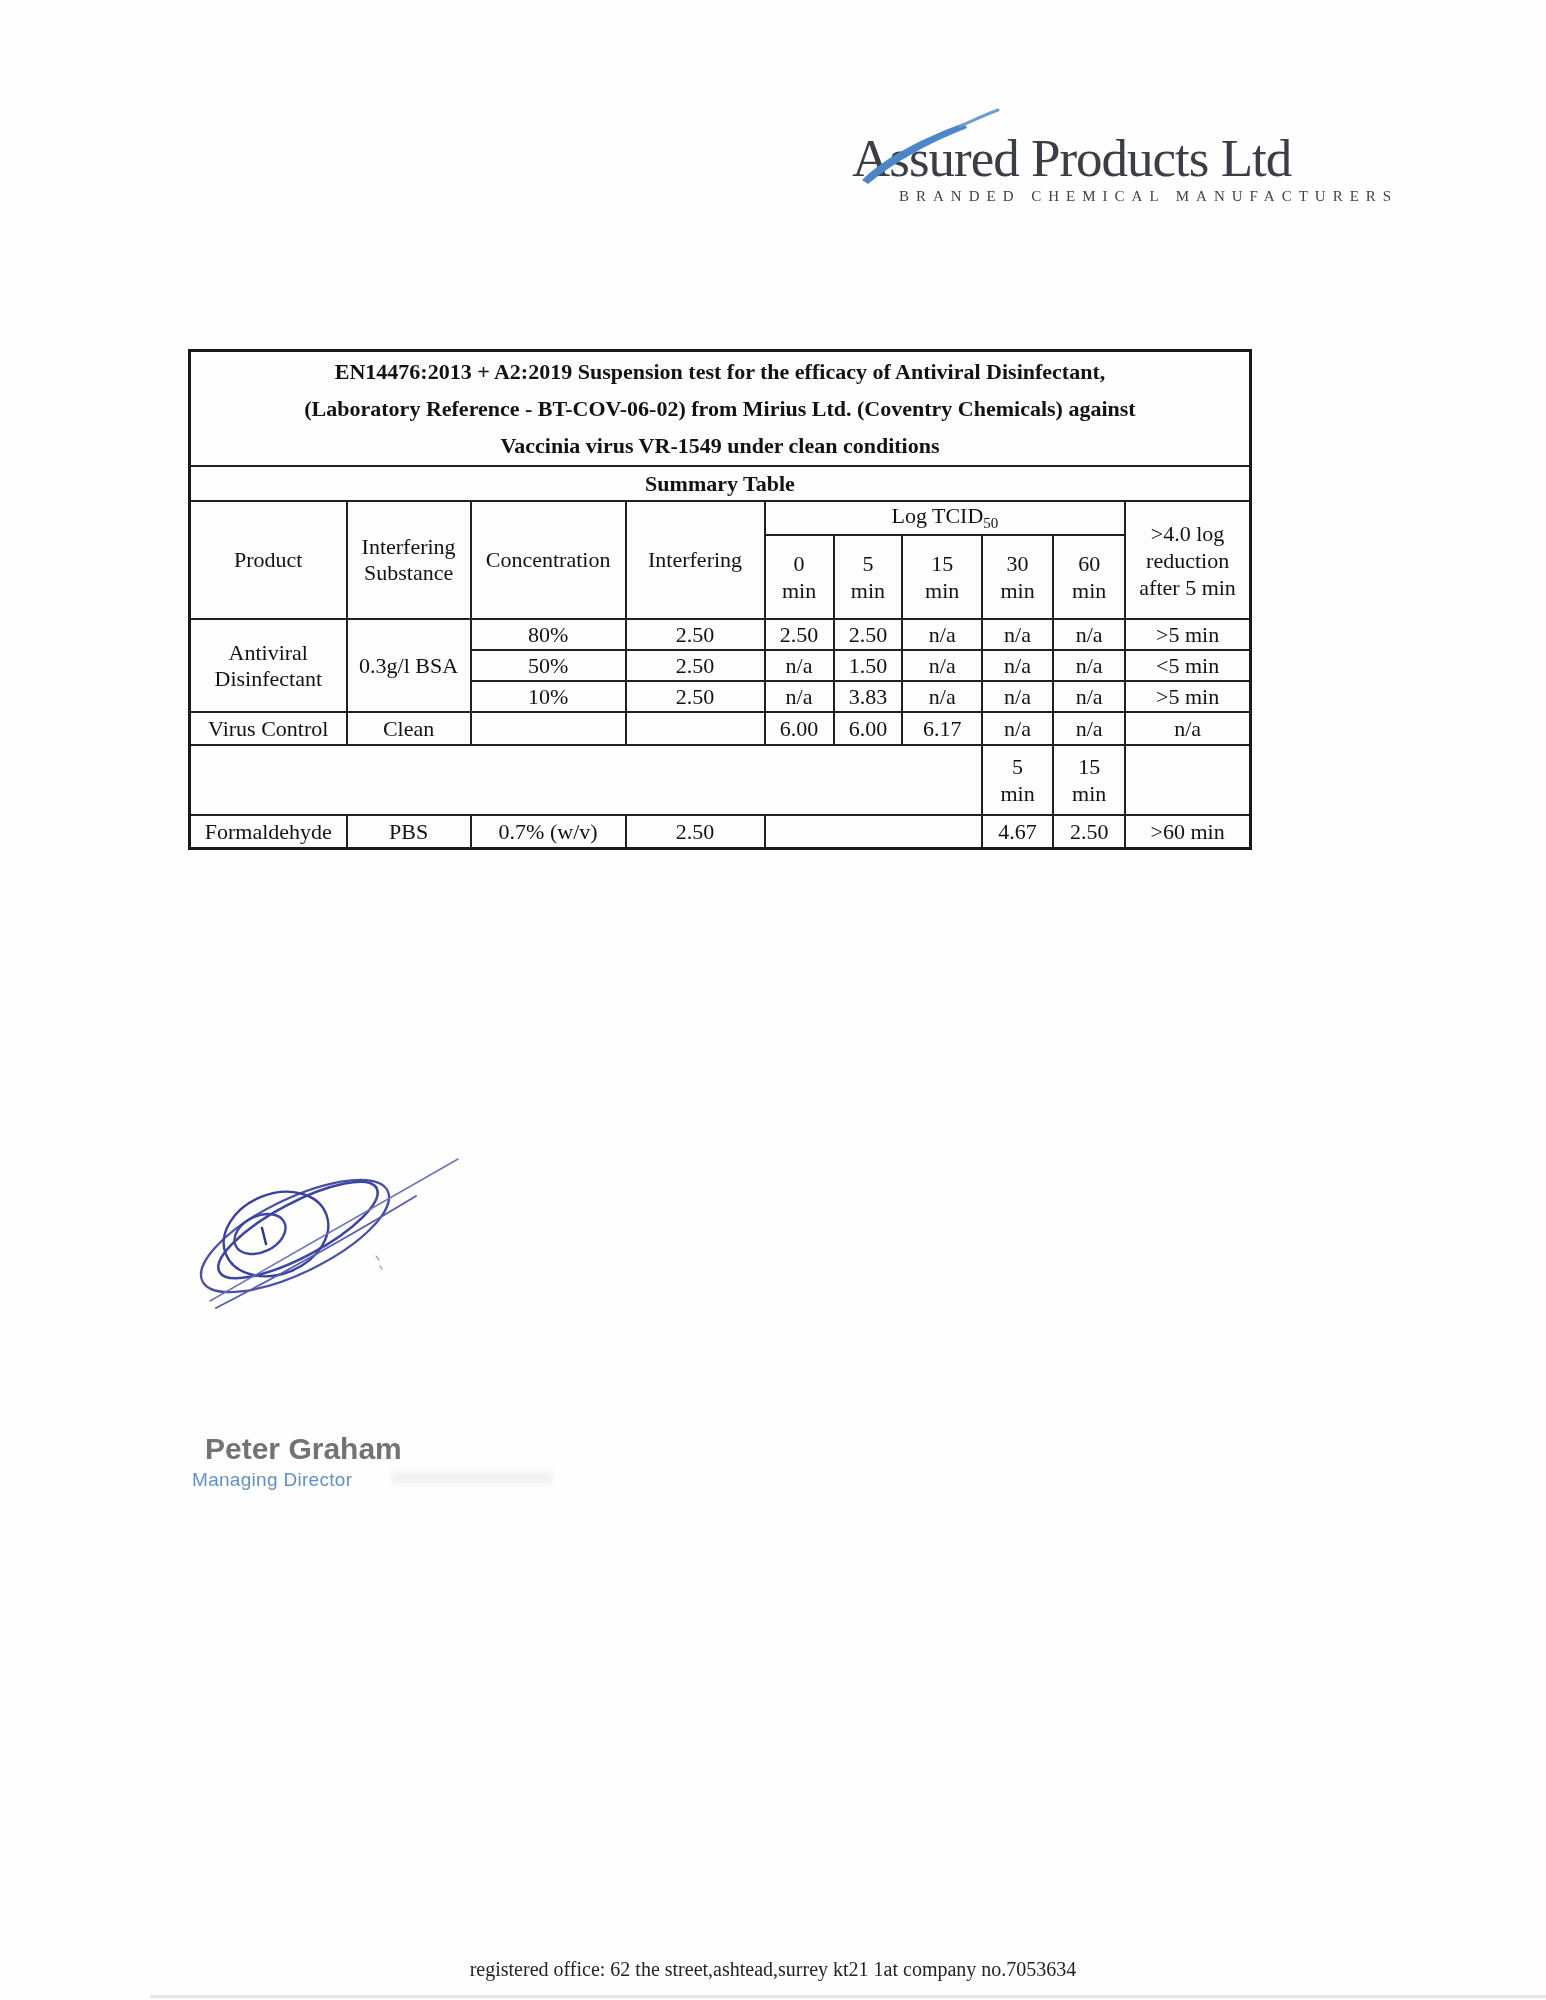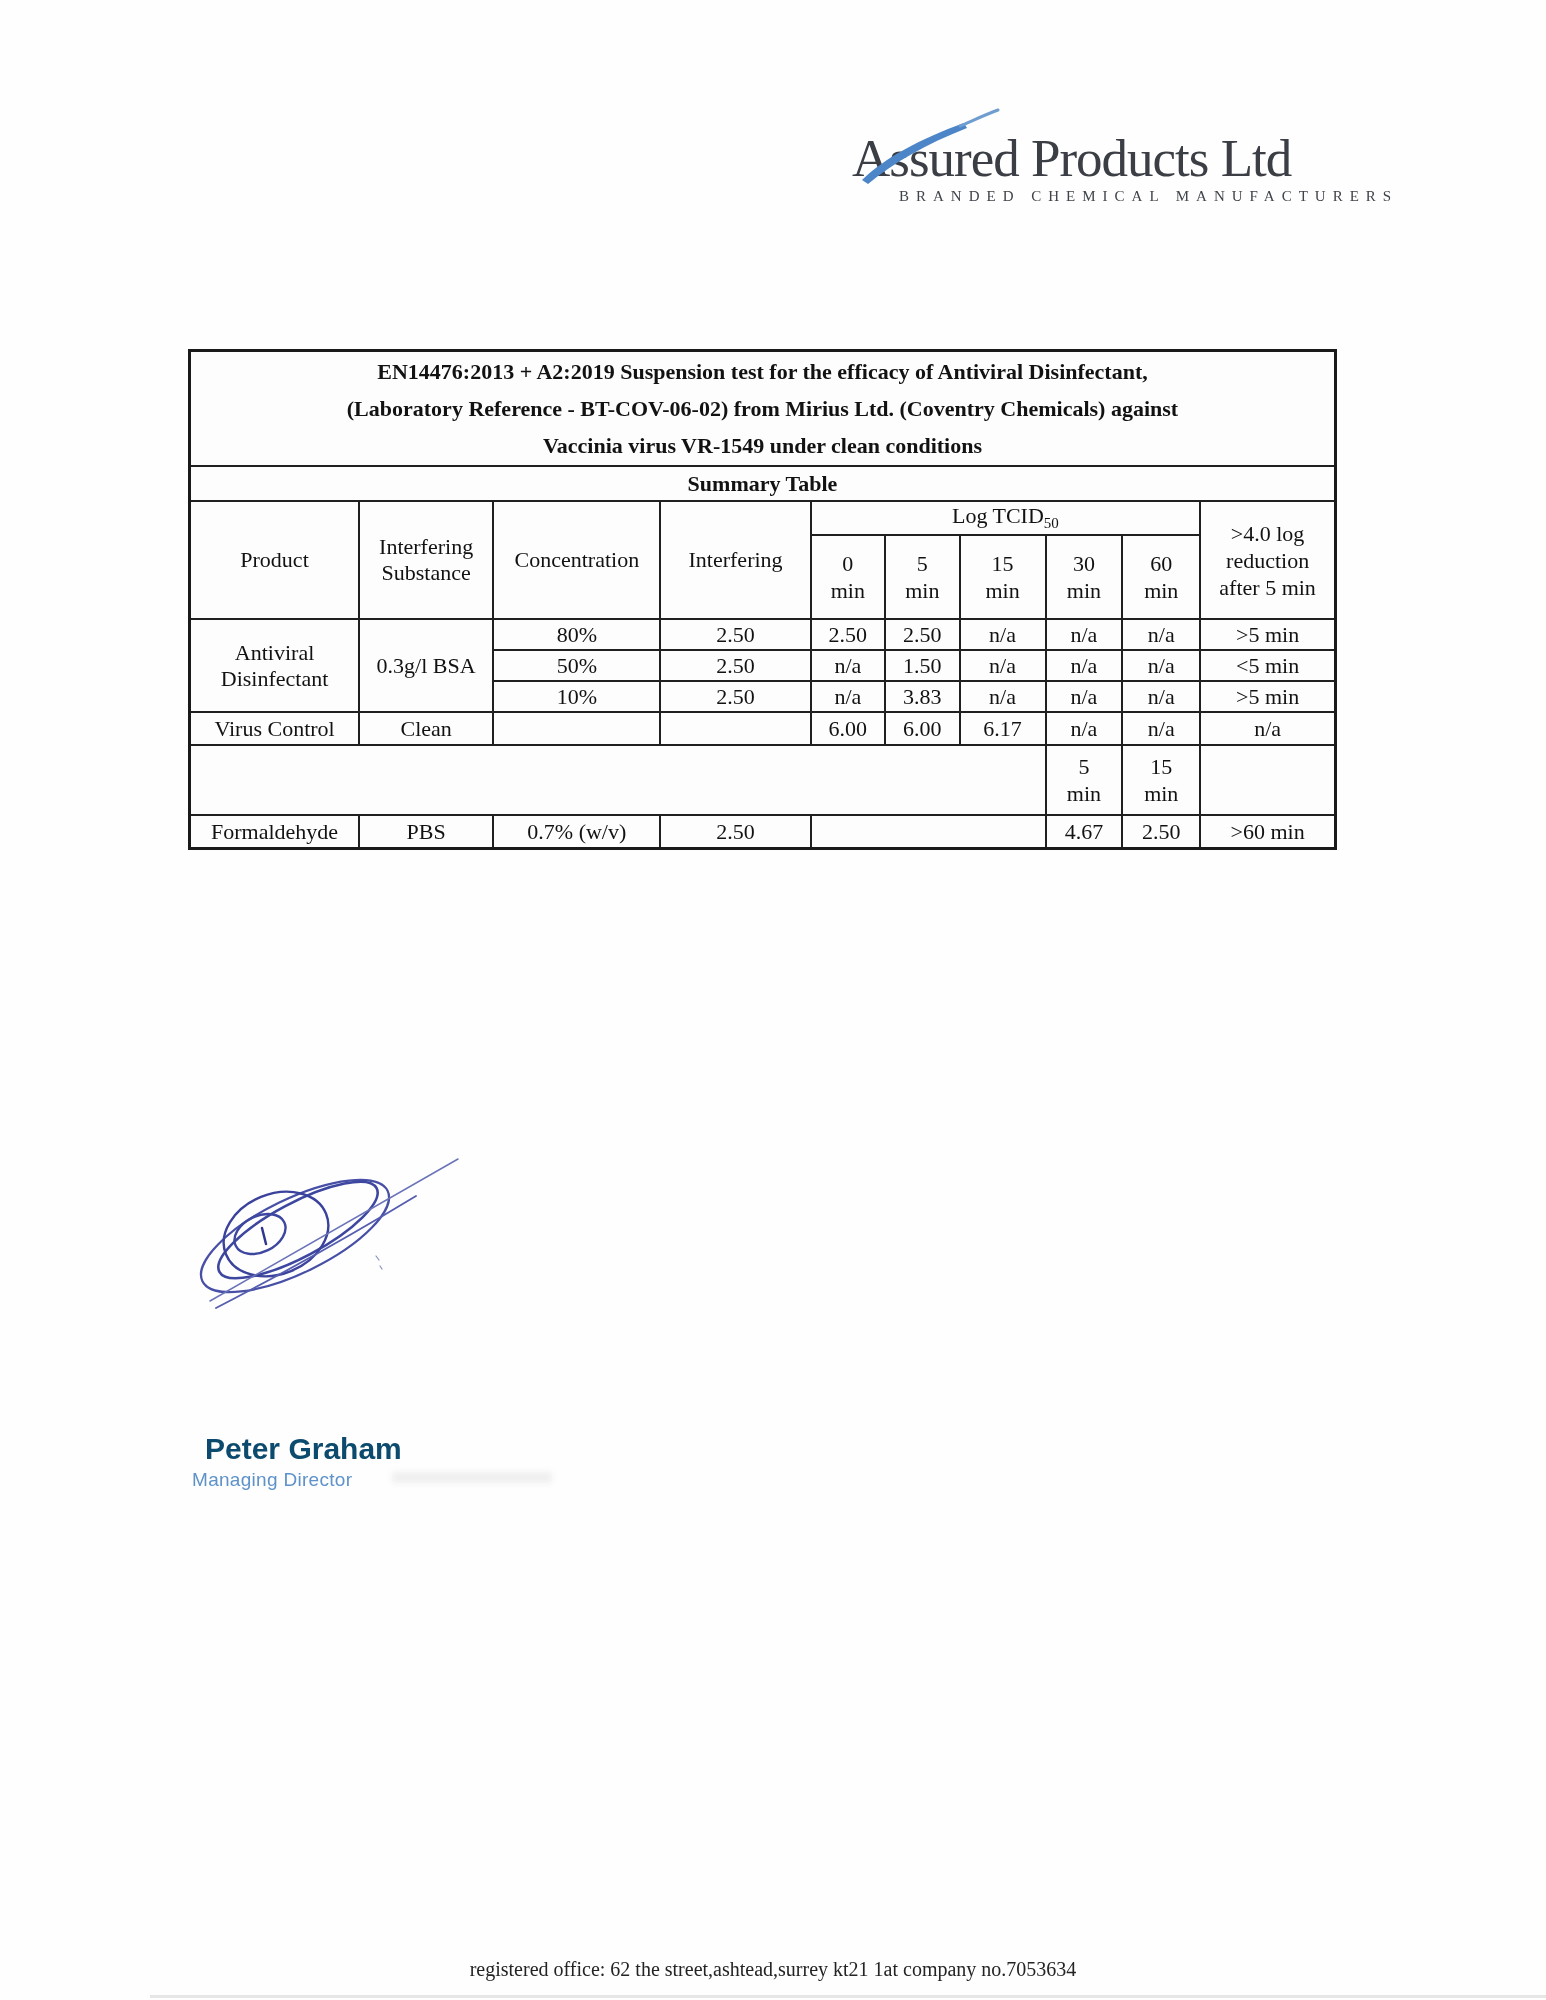--- a/index.html
+++ b/index.html
@@ -17,21 +17,21 @@
   }
   .logo-tagline {
     position:absolute; left:899px; top:188px;
     font-family:"Liberation Serif", serif; font-size:15px; letter-spacing:7px;
     color:#3f434a; white-space:nowrap;
   }
   .logo-swoosh { position:absolute; left:846px; top:100px; }
 
   
   table.report {
-    position:absolute; left:188px; top:349px; width:1149px;
+    position:absolute; left:188px; top:349px; width:1064px;
     border-collapse:collapse; table-layout:fixed; background:#fdfdfd;
     border:3px solid #1a1a1a;
   }
   table.report td {
     border:2px solid #202020;
     font-family:"Liberation Serif", serif; font-size:22px; color:#121212;
     text-align:center; vertical-align:middle; padding:1px 3px;
     overflow:hidden;
   }
   td.title-cell {
@@ -55,21 +55,21 @@
     font-size:25px; letter-spacing:1px; color:#1c1c1c;
   }
 
   
   .signature { position:absolute; left:198px; top:1138px; }
 
   
   .sig-name {
     position:absolute; left:205px; top:1432px;
     font-family:"Liberation Sans", sans-serif; font-weight:bold;
-    font-size:30px; color:#0c4a6e; letter-spacing:0px;
+    font-size:30px; color:#737373; letter-spacing:0px;
   }
   .sig-title {
     position:absolute; left:192px; top:1469px;
     font-family:"Liberation Sans", sans-serif;
     font-size:19px; color:#5e92c9; letter-spacing:0.3px;
   }
   .smudge {
     position:absolute; left:392px; top:1472px; width:160px; height:11px;
     background:rgba(110,110,110,0.10); filter:blur(3px);
   }

